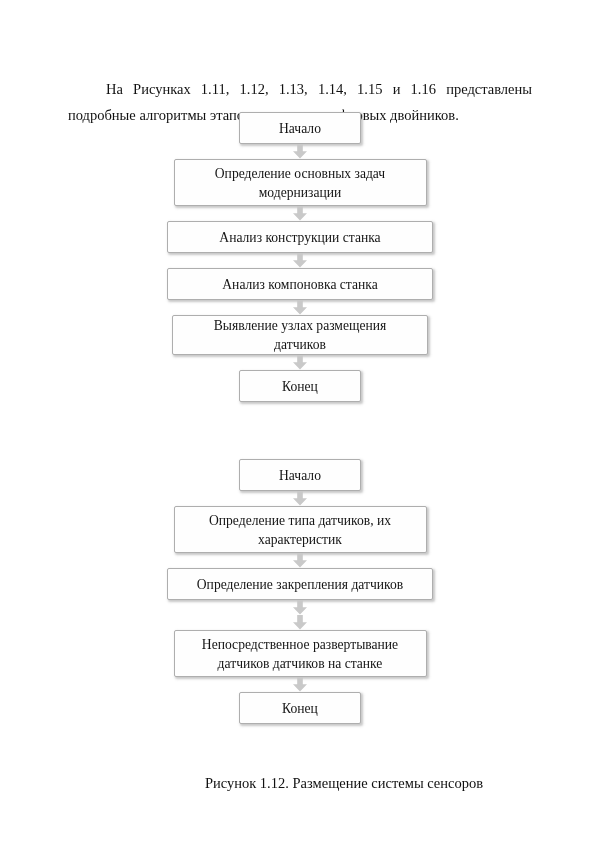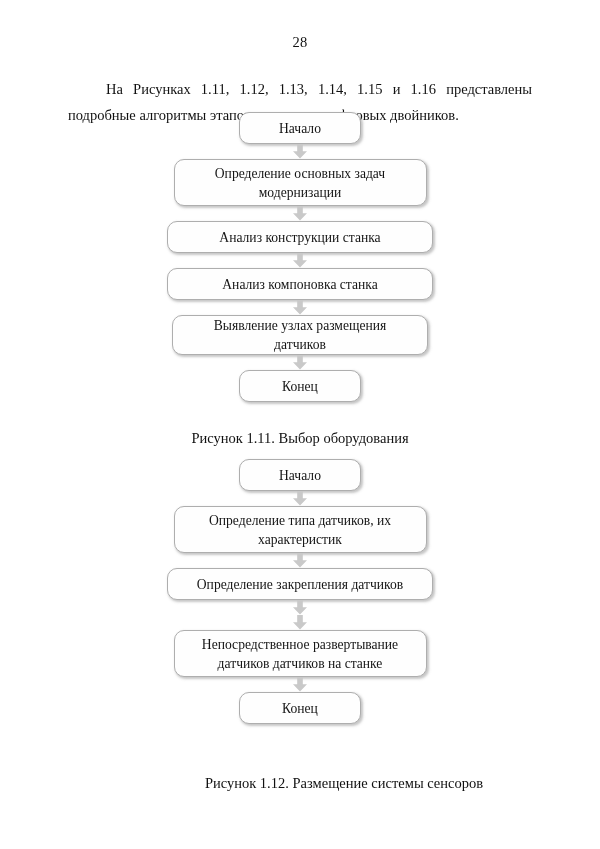--- a/index.html
+++ b/index.html
@@ -61,21 +61,21 @@
     position: relative;
     width: 600px;
     display: flex;
     justify-content: center;
   }
 
   .flow-box {
     box-sizing: border-box;
     background: #fefefe;
     border: 1px solid #aeaeae;
-    border-radius: 10px;
+    border-radius: 2px;
     box-shadow: 1.5px 1.5px 2.5px rgba(120,120,120,0.42);
     display: flex;
     align-items: center;
     justify-content: center;
     text-align: center;
     font-size: 13.6px;
     line-height: 19px;
     padding: 3px 16px;
     color: #141414;
   }
@@ -114,21 +114,20 @@
     font-size: 14.5px;
   }
   #caption-1 { top: 430px; }
   #caption-2 { top: 775px; margin-left: 44px; }
 </style>
 </head>
 <body>
 
 <div class="page">
 
-  <div class="page-number">28</div>
 
   <p class="body-paragraph">На Рисунках 1.11, 1.12, 1.13, 1.14, 1.15 и 1.16 представлены подробные алгоритмы этапов получения цифровых двойников.</p>
 
   <div class="flowchart" id="flowchart-1">
 
     <div class="flow-row">
       <div class="flow-box narrow">Начало</div>
     </div>
 
     <div class="arrow">
@@ -176,21 +175,20 @@
           <path d="M5.2 0 H10.8 V7.2 H15 L8 14.4 L1 7.2 H5.2 Z" fill="#c9c9c9"></path>
         </svg>
     </div>
 
     <div class="flow-row">
       <div class="flow-box narrow">Конец</div>
     </div>
 
   </div>
 
-  <div class="caption" id="caption-1">Рисунок 1.11. Выбор оборудования</div>
 
   <div class="flowchart" id="flowchart-2">
 
     <div class="flow-row">
       <div class="flow-box narrow">Начало</div>
     </div>
 
     <div class="arrow">
       <svg width="16" height="15" viewBox="0 0 16 15">
           <path d="M5.2 0 H10.8 V7.2 H15 L8 14.4 L1 7.2 H5.2 Z" fill="#c9c9c9"></path>

